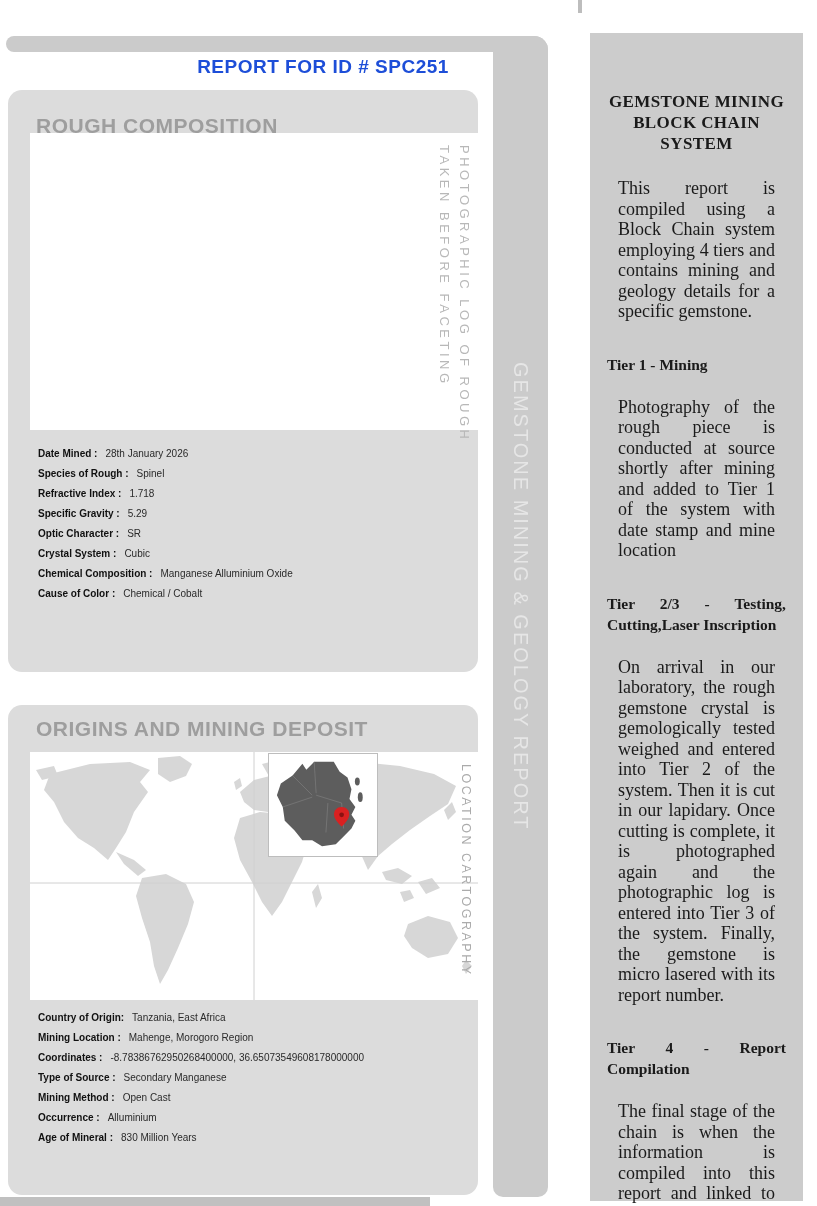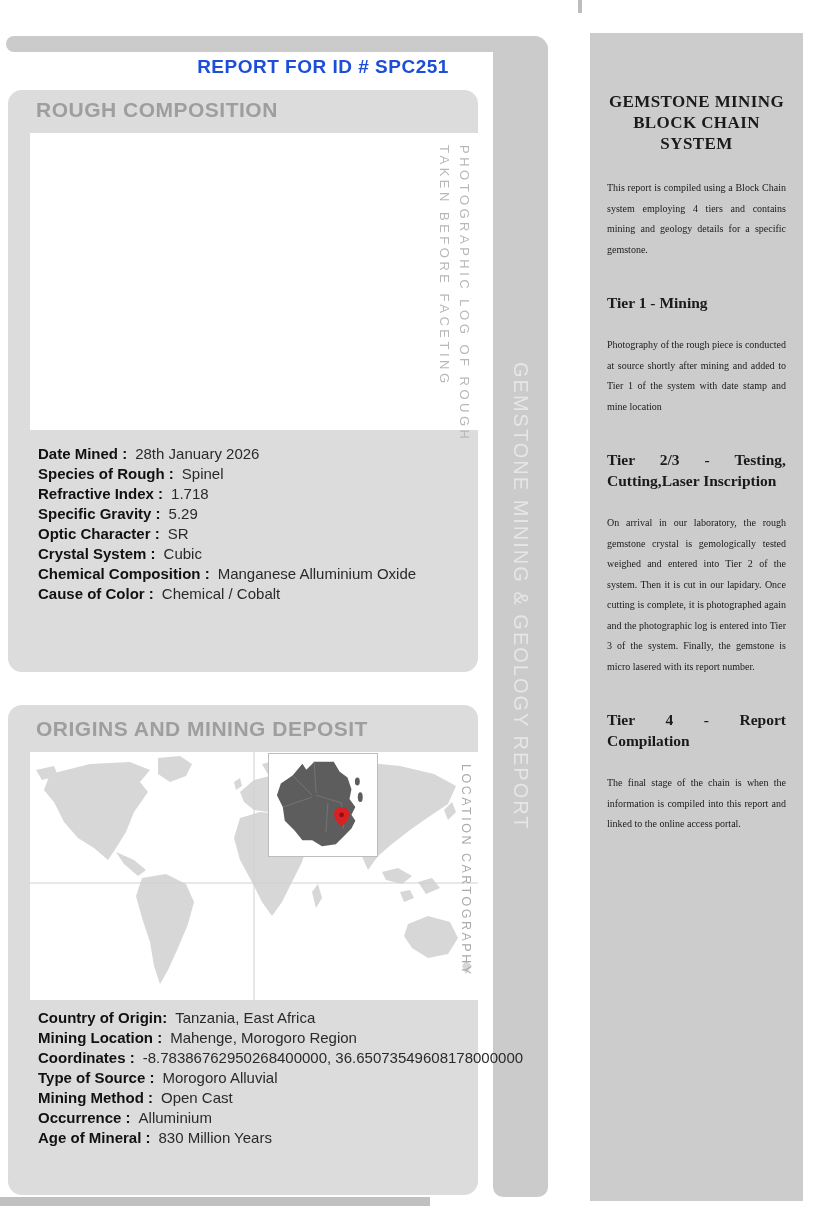--- a/index.html
+++ b/index.html
@@ -18,48 +18,48 @@
   
   .report-title{position:absolute;left:168px;top:56px;width:310px;text-align:center;
                 font-size:19px;font-weight:bold;color:#1d4ed8;letter-spacing:.5px;}
 
   
   .panel{position:absolute;left:8px;width:470px;background:#dcdcdc;border-radius:14px;}
   .rough-panel{top:90px;height:582px;}
   .origins-panel{top:705px;height:490px;}
   .panel h2{position:absolute;margin:0;left:28px;font-size:21px;font-weight:bold;
             color:#9e9e9e;letter-spacing:.5px;}
-  .rough-panel h2{top:8px;text-align:right;}
+  .rough-panel h2{top:24px;text-align:right;}
   .origins-panel h2{top:12px;}
 
   .photo-box{position:absolute;left:22px;top:43px;width:448px;height:297px;background:#ffffff;}
   .photo-caption{position:absolute;top:12px;right:4px;writing-mode:vertical-rl;
                  font-size:13px;letter-spacing:3.5px;color:#b8b8b8;line-height:1.55;
                  white-space:nowrap;}
   .map-box{position:absolute;left:22px;top:47px;width:448px;height:248px;background:#ffffff;}
   .map-box svg.world{position:absolute;left:0;top:0;}
   .map-caption{position:absolute;top:12px;right:5px;writing-mode:vertical-rl;
                font-size:12.5px;letter-spacing:2.5px;color:#ababab;white-space:nowrap;}
   .inset{position:absolute;left:238px;top:1px;width:110px;height:104px;background:#ffffff;
          border:1px solid #bdbdbd;box-sizing:border-box;}
 
   
   ul.fields{position:absolute;left:30px;margin:0;padding:0;list-style:none;}
   .rough-fields{top:354px;}
   .origins-fields{top:303px;}
-  ul.fields li{line-height:20px;font-size:15px;white-space:nowrap;color:#2a2a2a;}
+  ul.fields li{line-height:20px;font-size:10px;white-space:nowrap;color:#2a2a2a;}
   ul.fields .lbl{font-weight:bold;color:#111111;margin-right:8px;}
 
   
   .sidebar{position:absolute;left:590px;top:33px;width:213px;height:1168px;background:#cccccc;
            box-sizing:border-box;padding:58px 17px 0 17px;
            font-family:"Liberation Serif",serif;color:#1a1a1a;}
   .sidebar h1{margin:0 0 24px 0;font-size:17px;line-height:21px;text-align:center;
               letter-spacing:.4px;font-weight:bold;}
-  .sidebar .sb-p{margin:0;font-size:10px;line-height:20.5px;text-align:justify;}
+  .sidebar .sb-p{margin:11px;font-size:18px;line-height:20.5px;text-align:justify;}
   .sidebar .sb-h{margin:32px 0 22px 0;font-size:15.5px;line-height:21px;font-weight:bold;
                  text-align:justify;}
 
   .bottom-bar{position:absolute;left:0;top:1197px;width:430px;height:9px;background:#c0c0c0;}
 </style>
 </head>
 <body>
 
 <div class="page">
 
@@ -139,21 +139,21 @@
         </svg>
       </div>
 
       <div class="map-caption">LOCATION CARTOGRAPHY</div>
     </div>
 
     <ul class="fields origins-fields">
       <li><span class="lbl">Country of Origin:</span><span class="val">Tanzania, East Africa</span></li>
       <li><span class="lbl">Mining Location :</span><span class="val">Mahenge, Morogoro Region</span></li>
       <li><span class="lbl">Coordinates :</span><span class="val">-8.78386762950268400000,  36.65073549608178000000</span></li>
-      <li><span class="lbl">Type of Source :</span><span class="val">Morogoro Alluvial</span></li>
+      <li><span class="lbl">Type of Source :</span><span class="val">Secondary Manganese</span></li>
       <li><span class="lbl">Mining Method :</span><span class="val">Open Cast</span></li>
       <li><span class="lbl">Occurrence :</span><span class="val">Alluminium</span></li>
       <li><span class="lbl">Age of Mineral :</span><span class="val">830 Million Years</span></li>
     </ul>
   </section>
 
   <aside class="sidebar">
     <h1>GEMSTONE MINING BLOCK CHAIN SYSTEM</h1>
     <p class="sb-p">This report is compiled using a Block Chain system employing 4 tiers and contains mining and geology details for a specific gemstone.</p>
     <div class="sb-h">Tier 1 - Mining</div>

